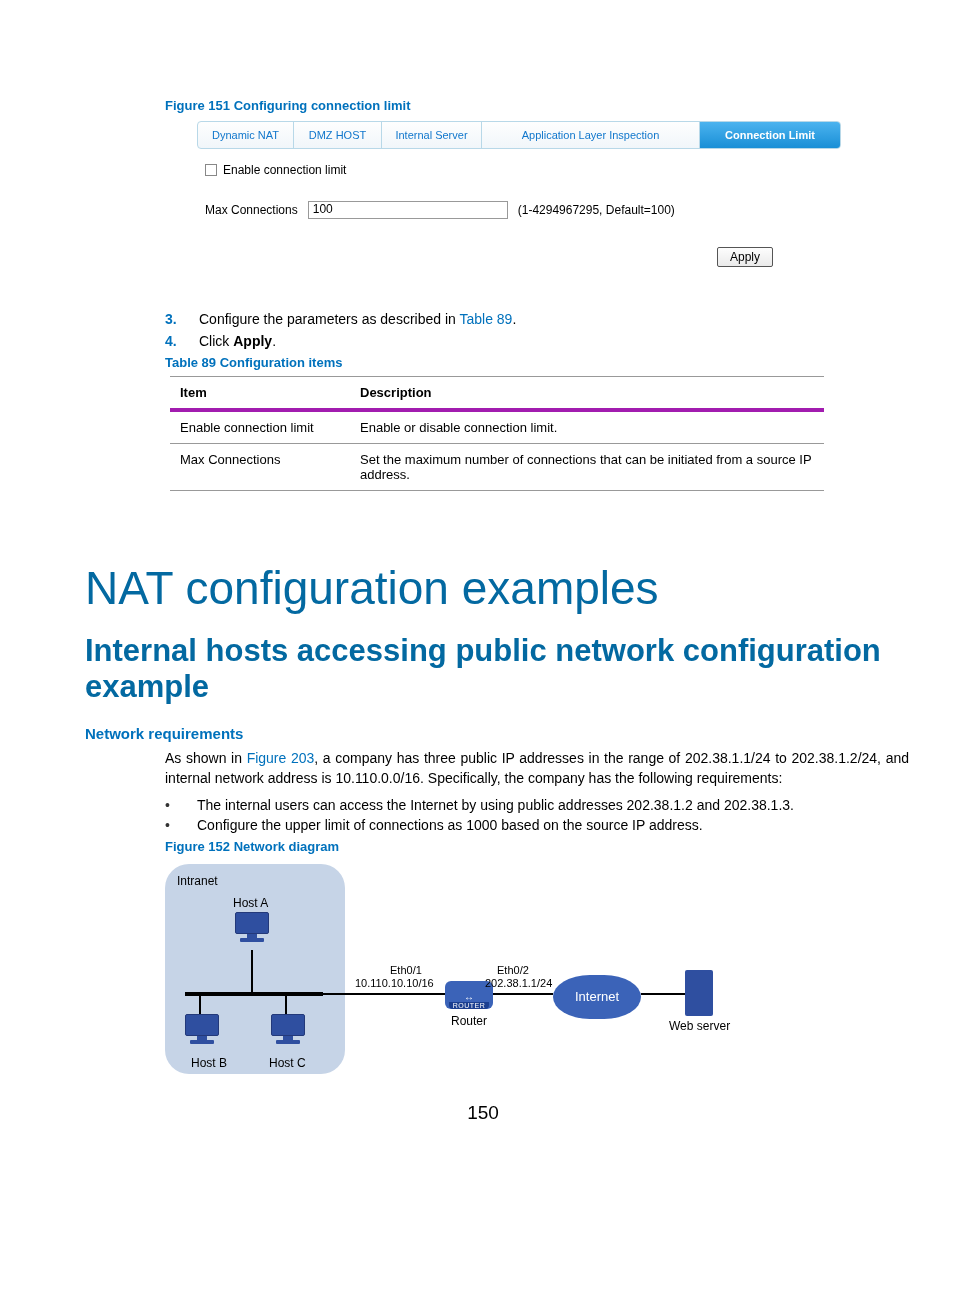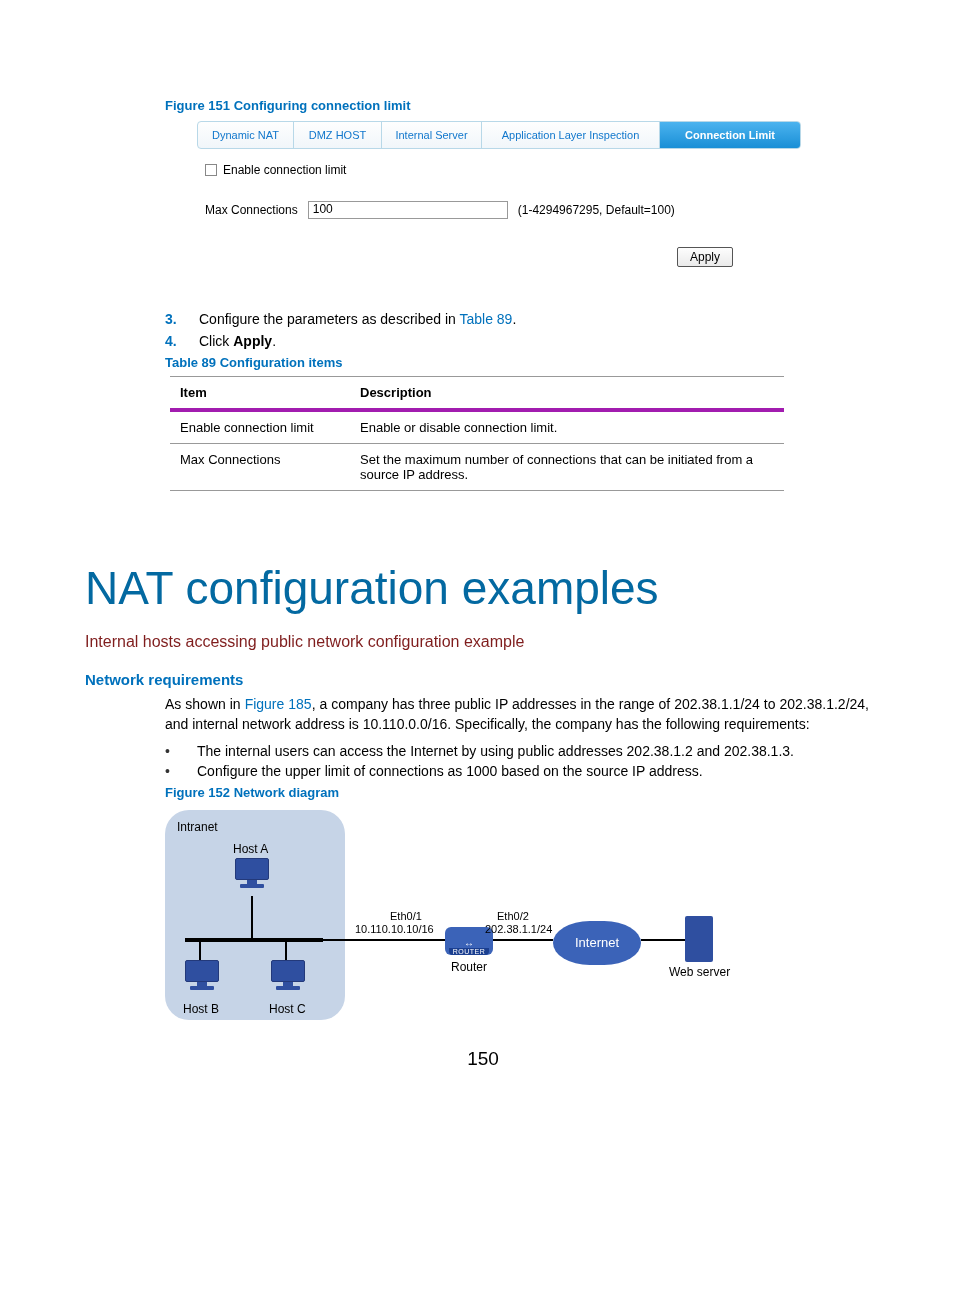--- a/index.html
+++ b/index.html
@@ -5,21 +5,21 @@
   * { box-sizing: border-box; }
   body {
     font-family: "Segoe UI", Arial, sans-serif;
     margin: 0;
     padding: 0;
     background: #fff;
     width: 954px;
     position: relative;
   }
   .page {
-    padding: 90px 85px 60px 85px;
+    padding: 90px 45px 60px 85px;
   }
   .caption {
     color: #0071bc;
     font-weight: bold;
     font-size: 13px;
     margin: 8px 0 8px 80px;
   }
   .caption2 {
     color: #0071bc;
     font-weight: bold;
@@ -97,23 +97,23 @@
   }
   .tbl89 thead th { border-top:1px solid #999; border-bottom:4px solid #a21caf; font-weight:bold; }
 
   h1.main {
     font-weight:300;
     color:#0369a1;
     font-size:46px;
     margin:70px 0 10px 0;
   }
   h2.sub {
-    font-weight:400;
-    color:#7f1d1d;
-    font-size:16px;
+    font-weight:700;
+    color:#0369a1;
+    font-size:31px;
     margin:18px 0 4px 0;
   }
   .sec-head {
     color:#0071bc;
     font-weight:bold;
     font-size:15px;
     margin:20px 0 6px 0;
   }
   .body-text {
     font-size:14px;
@@ -249,21 +249,21 @@
         <td>Set the maximum number of connections that can be initiated from a source IP address.</td>
       </tr>
     </tbody>
   </table>
 
   <h1 class="main">NAT configuration examples</h1>
   <h2 class="sub">Internal hosts accessing public network configuration example</h2>
   <div class="sec-head">Network requirements</div>
 
   <div class="body-text">
-    <span>As shown in </span><span class="link">Figure 185</span><span>, a company has three public IP addresses in the range of 202.38.1.1/24 to 202.38.1.2/24, and internal network address is 10.110.0.0/16. Specifically, the company has the following requirements:</span>
+    <span>As shown in </span><span class="link">Figure 203</span><span>, a company has three public IP addresses in the range of 202.38.1.1/24 to 202.38.1.2/24, and internal network address is 10.110.0.0/16. Specifically, the company has the following requirements:</span>
   </div>
 
   <div class="bul-row">
     <span class="bul">•</span>
     <span>The internal users can access the Internet by using public addresses 202.38.1.2 and 202.38.1.3.</span>
   </div>
   <div class="bul-row">
     <span class="bul">•</span>
     <span>Configure the upper limit of connections as 1000 based on the source IP address.</span>
   </div>
@@ -285,21 +285,21 @@
     <div class="line" style="left:86px;top:86px;width:2px;height:42px"></div>
 
     <div class="line" style="left:34px;top:130px;width:2px;height:20px"></div>
     <div class="line" style="left:120px;top:130px;width:2px;height:20px"></div>
 
     <div class="host-box" style="left:16px;top:150px">
       <div class="mon"></div>
         <div class="stand"></div>
         <div class="base"></div>
     </div>
-    <div class="lbl" style="left:18px;top:192px">Host B</div>
+    <div class="lbl" style="left:26px;top:192px">Host B</div>
 
     <div class="host-box" style="left:102px;top:150px">
       <div class="mon"></div>
         <div class="stand"></div>
         <div class="base"></div>
     </div>
     <div class="lbl" style="left:104px;top:192px">Host C</div>
 
     <div class="line" style="left:158px;top:129px;width:122px;height:2px"></div>
 

